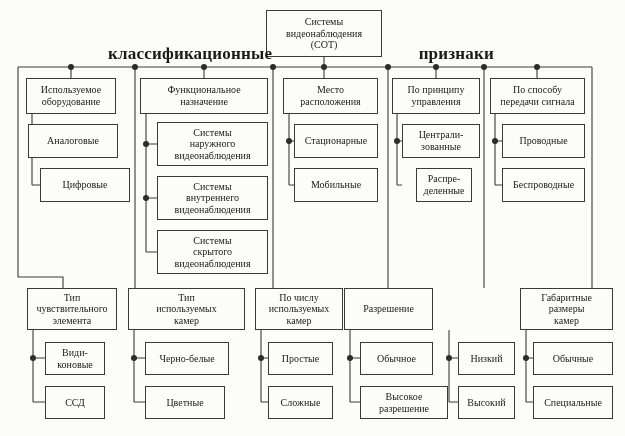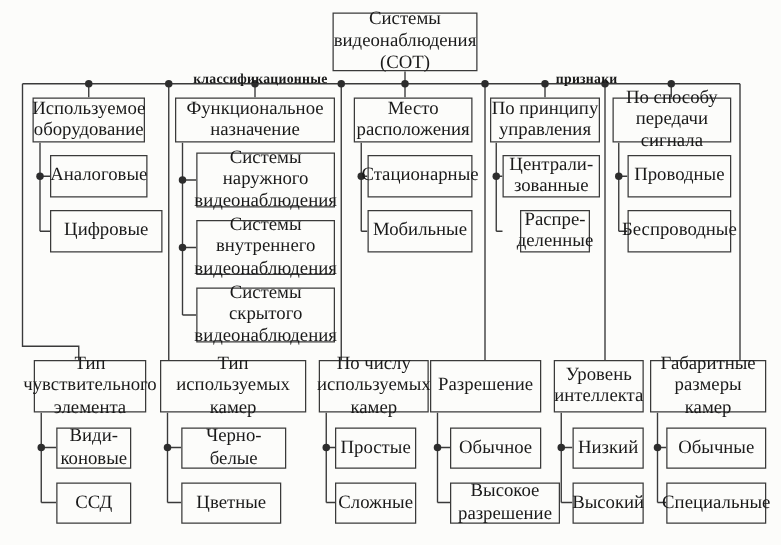--- a/index.html
+++ b/index.html
@@ -8,27 +8,26 @@
     background:#fcfcfa;
     font-family:"Liberation Serif","DejaVu Serif",serif;
     color:#1a1a1a;
   }
   #diagram{position:absolute;inset:0;width:625px;height:436px;}
   svg.wires{position:absolute;left:0;top:0;pointer-events:none;}
   .box{
     position:absolute;box-sizing:border-box;
     border:1px solid #3a3a3a;background:#fcfcfa;
     display:flex;align-items:center;justify-content:center;
-    text-align:center;font-size:15px;line-height:1.16;
+    text-align:center;font-size:10px;line-height:1.16;
     white-space:pre-line;
   }
   .caption{
-    position:absolute;font-weight:bold;font-size:11px;height:14px;
+    position:absolute;font-weight:bold;font-size:17px;height:14px;
     letter-spacing:0.2px;
-    margin-top:13px;
   }
   .caption.left{text-align:right;}
   .caption.right{text-align:right;}
 </style>
 </head>
 <body>
 
 <div id="diagram">
 
   <svg class="wires" width="625" height="436" viewBox="0 0 625 436" aria-hidden="true">
@@ -76,21 +75,21 @@
 
   <div class="box" style="left:266px;top:10px;width:116px;height:47px">Системы
 видеонаблюдения
 (СОТ)</div>
 
   <div class="caption left" style="left:108px;top:44px;width:154px">классификационные</div>
   <div class="caption right" style="left:384px;top:44px;width:110px">признаки</div>
 
   <div class="box" style="left:26px;top:78px;width:90px;height:36px">Используемое
 оборудование</div>
-  <div class="box" style="left:40px;top:124px;width:78px;height:34px">Аналоговые</div>
+  <div class="box" style="left:28px;top:124px;width:90px;height:34px">Аналоговые</div>
   <div class="box" style="left:40px;top:168px;width:90px;height:34px">Цифровые</div>
 
   <div class="box" style="left:140px;top:78px;width:128px;height:36px">Функциональное
 назначение</div>
   <div class="box" style="left:157px;top:122px;width:111px;height:44px">Системы
 наружного
 видеонаблюдения</div>
   <div class="box" style="left:157px;top:176px;width:111px;height:44px">Системы
 внутреннего
 видеонаблюдения</div>
@@ -132,22 +131,20 @@
 используемых
 камер</div>
   <div class="box" style="left:268px;top:342px;width:65px;height:33px">Простые</div>
   <div class="box" style="left:268px;top:386px;width:65px;height:33px">Сложные</div>
 
   <div class="box" style="left:344px;top:288px;width:89px;height:42px">Разрешение</div>
   <div class="box" style="left:360px;top:342px;width:73px;height:33px">Обычное</div>
   <div class="box" style="left:360px;top:386px;width:88px;height:33px">Высокое
 разрешение</div>
 
-  <div class="box" style="left:443px;top:288px;width:72px;height:42px">Уровень
-интеллекта</div>
   <div class="box" style="left:458px;top:342px;width:57px;height:33px">Низкий</div>
   <div class="box" style="left:458px;top:386px;width:57px;height:33px">Высокий</div>
 
   <div class="box" style="left:520px;top:288px;width:93px;height:42px">Габаритные
 размеры
 камер</div>
   <div class="box" style="left:533px;top:342px;width:80px;height:33px">Обычные</div>
   <div class="box" style="left:533px;top:386px;width:80px;height:33px">Специальные</div>
 
 </div>

